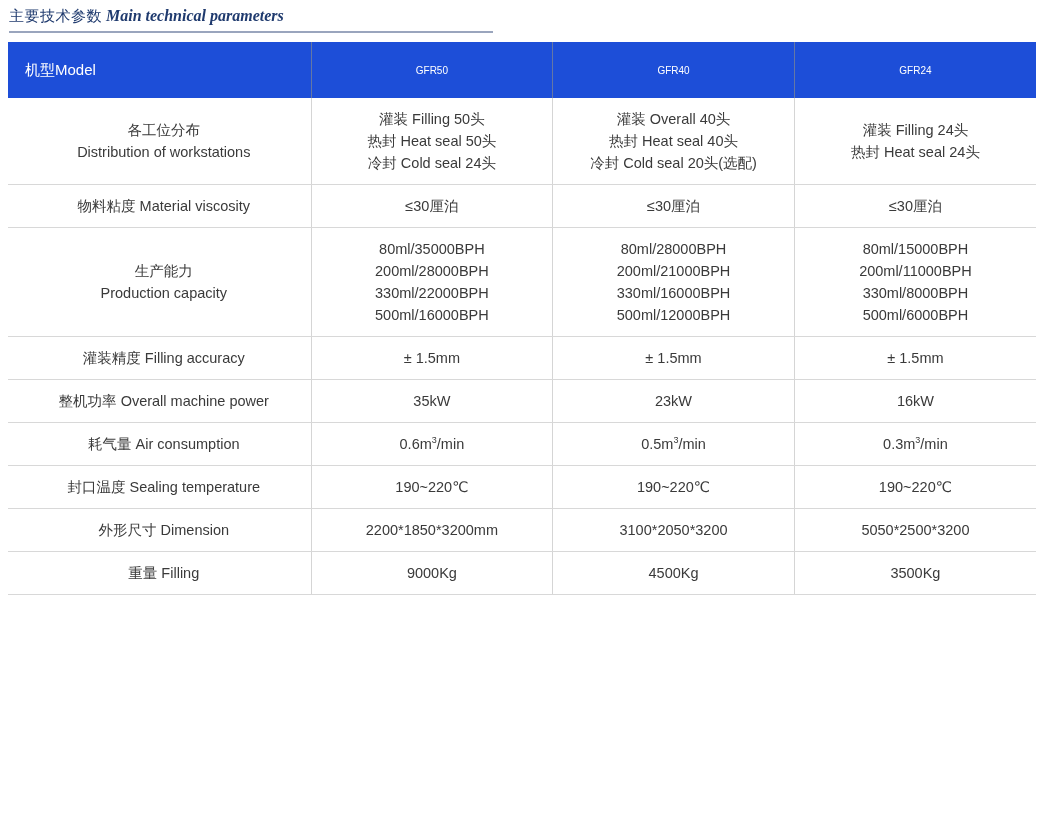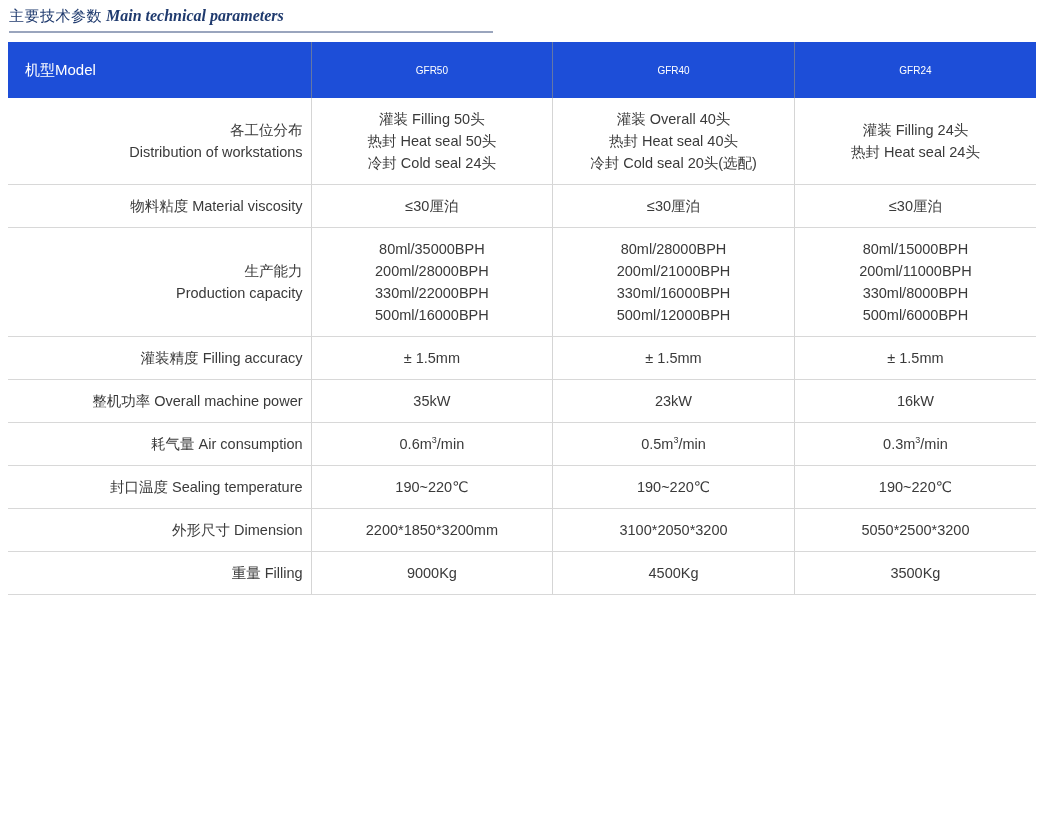--- a/index.html
+++ b/index.html
@@ -80,21 +80,21 @@
     border-left: 1px solid #6477a5;
   }
 
   tbody td {
     border-bottom: 1px solid #d8d8d8;
     vertical-align: middle;
     color: #3a3a3a;
     background: #ffffff;
   }
   tbody td.label-cell {
-    text-align: right;
+    text-align: center;
     padding: 10px 8px 10px 17px;
     line-height: 22px;
     font-size: 14.5px;
   }
   tbody td.val-cell {
     text-align: center;
     border-left: 1px solid #d5d5d5;
     padding: 10px 6px;
     line-height: 22px;
     font-size: 14.5px;

